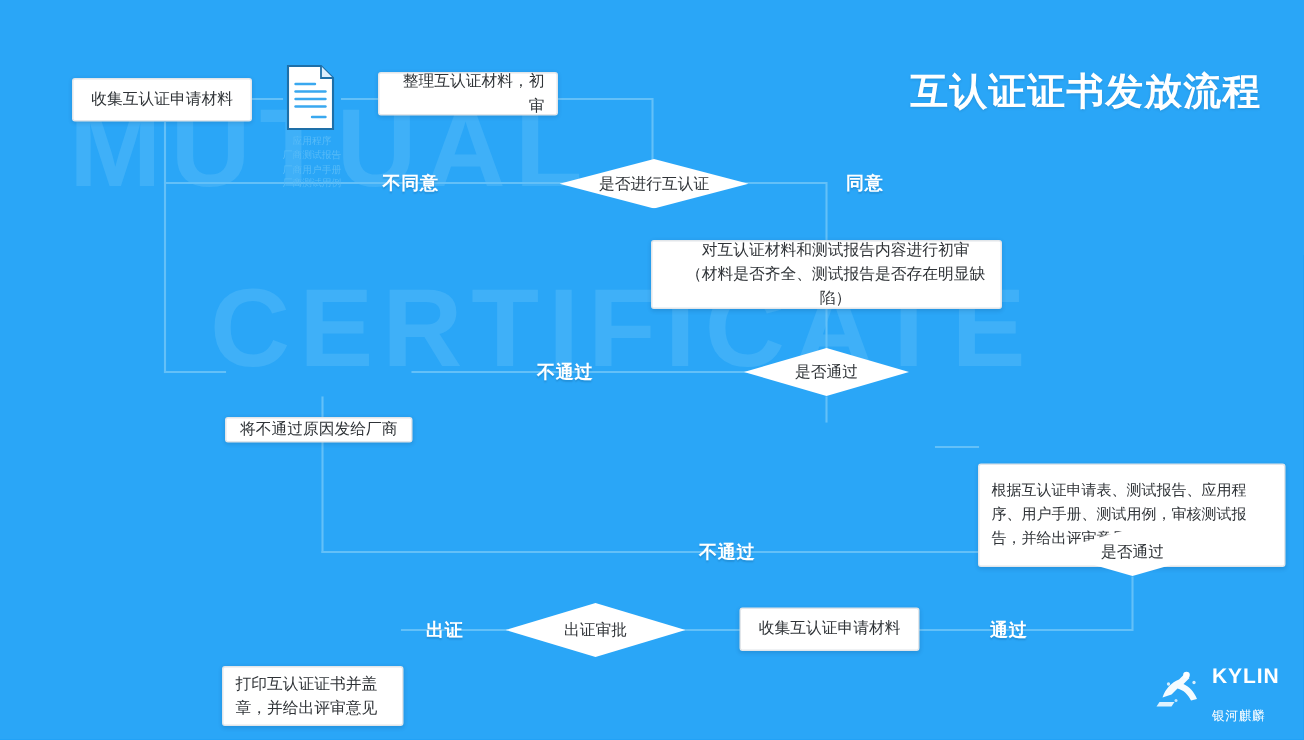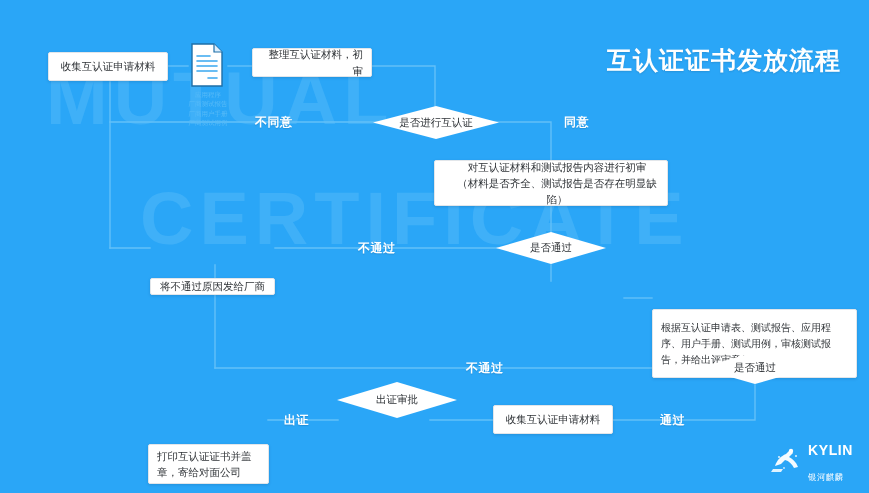--- a/index.html
+++ b/index.html
@@ -241,40 +241,40 @@
   <div class="node" style="left:434px; top:160px; width:234px; height:46px; flex-direction:column; justify-content:center;padding-left:20px;">
     <div>对互认证材料和测试报告内容进行初审</div>
     <div>（材料是否齐全、测试报告是否存在明显缺陷）</div>
   </div>
 
   <div class="node" style="left:150px; top:234px; width:125px; height:17px;margin-top:44px;">将不通过原因发给厂商</div>
 
 
   <div class="node left-align" style="left:652px; top:265px; width:205px; height:69px; font-size:10px; line-height:1.6;">根据互认证申请表、测试报告、应用程序、用户手册、测试用例，审核测试报告，并给出评审意见。</div>
 
-  <div class="node left-align" style="left:148px; top:400px; width:121px; height:40px;">打印互认证证书并盖章，寄给对面公司</div>
+  <div class="node left-align" style="left:148px; top:400px; width:121px; height:40px;">打印互认证证书并盖章，并给出评审意见</div>
 
   <div class="node" style="left:493px; top:405px; width:120px; height:29px;">收集互认证申请材料</div>
 
   <div class="diamond" style="left:373px; top:106px; width:126px; height:33px;">
     <div class="dia-shape"></div>
     <div class="dia-text">是否进行互认证</div>
   </div>
 
   <div class="diamond" style="left:496px; top:232px; width:110px; height:32px;">
     <div class="dia-shape"></div>
     <div class="dia-text">是否通过</div>
   </div>
 
   <div class="diamond" style="left:699px; top:352px; width:112px; height:32px;">
     <div class="dia-shape"></div>
     <div class="dia-text">是否通过</div>
   </div>
 
-  <div class="diamond" style="left:337px; top:382px; width:120px; height:36px;align-items:center;">
+  <div class="diamond" style="left:337px; top:402px; width:120px; height:36px;align-items:center;">
     <div class="dia-shape"></div>
     <div class="dia-text">出证审批</div>
   </div>
 
   <div class="elabel" style="left:255px; top:114px;">不同意</div>
 
   <div class="elabel" style="left:527px; top:114px;margin-left:37px;">同意</div>
 
   <div class="elabel" style="left:358px; top:240px;">不通过</div>
 

